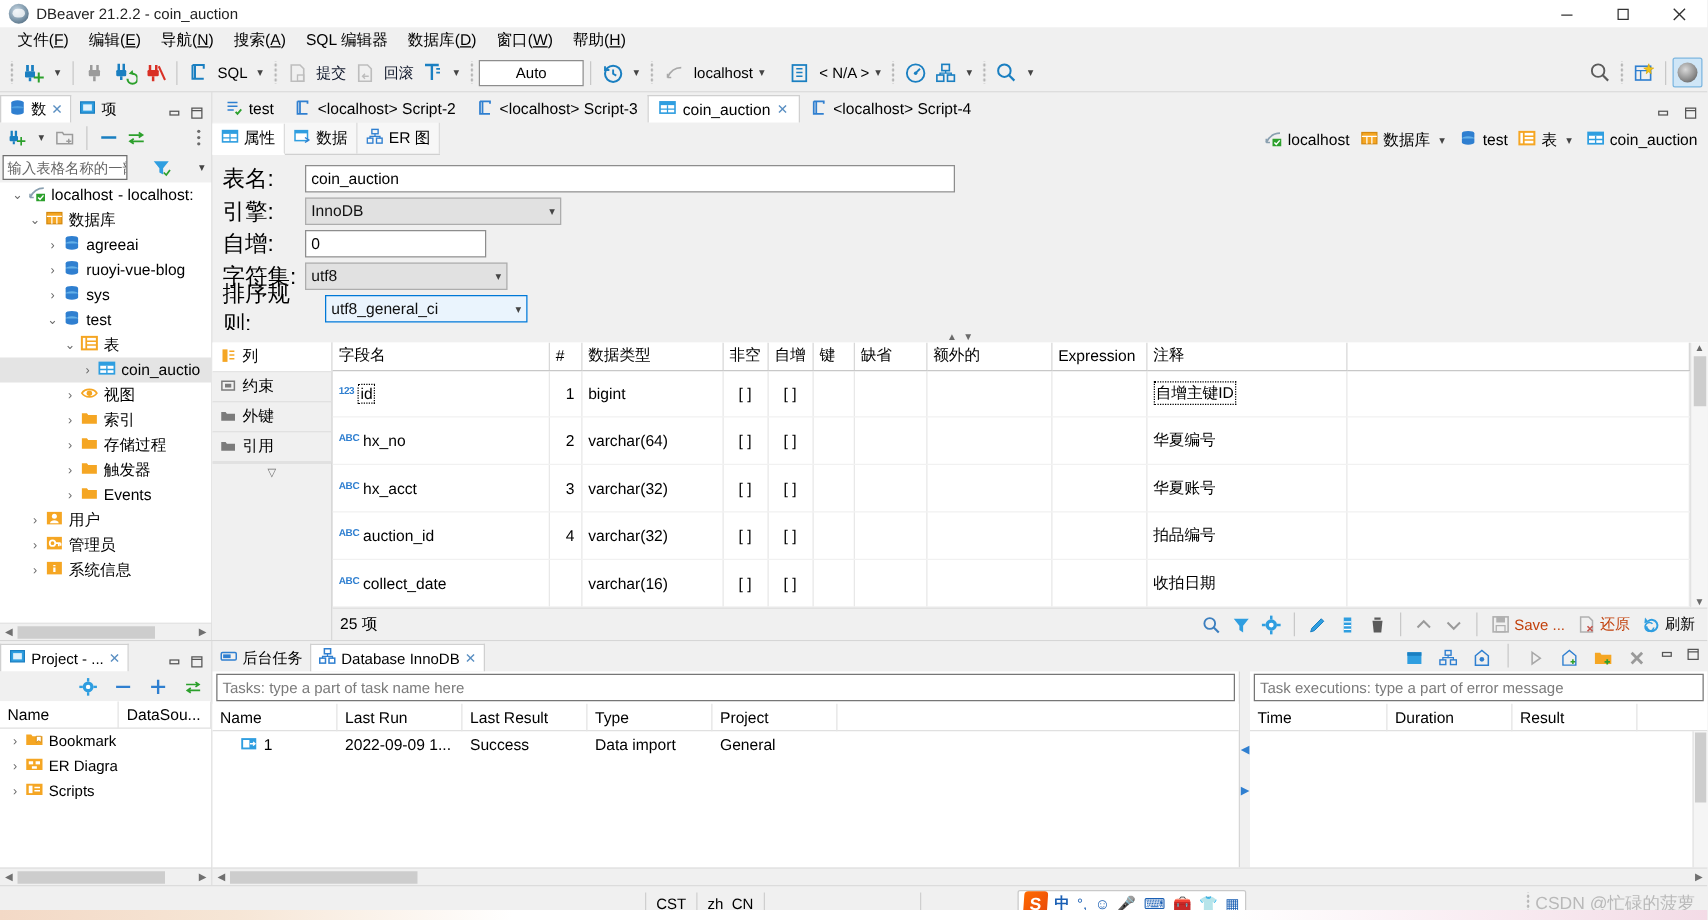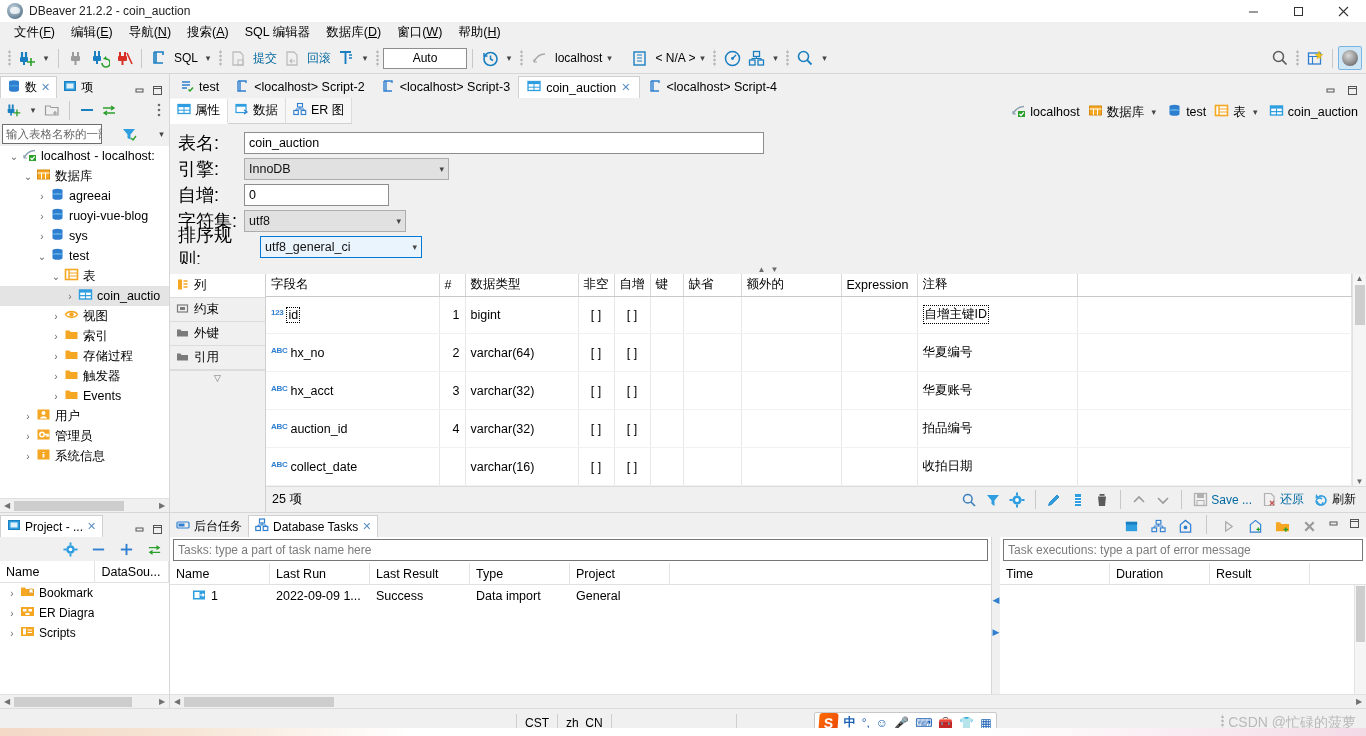--- a/index.html
+++ b/index.html
@@ -42,21 +42,21 @@
     height: 31px; background: #f0f0f0; display: flex; align-items: center;
     padding: 0 4px; flex: 0 0 31px; border-bottom: 1px solid #d6d6d6;
   }
   .gripper { width: 7px; height: 18px; margin: 0 2px;
     background-image: radial-gradient(#b6b6b6 1px, transparent 1.2px);
     background-size: 3px 4px; background-position: 2px 1px; background-repeat: repeat-y; }
   .sep { width: 1px; height: 19px; background: #c8c8c8; margin: 0 5px; }
   .tbi { width: 24px; height: 24px; display: flex; align-items: center; justify-content: center; }
   .caret { width: 14px; height: 24px; display: flex; align-items: center; justify-content: center; color: #444; font-size: 9px; }
   .tb-label { font-size: 12px; padding: 0 3px; }
-  .tb-label.dim { color: #0369a1; }
+  .tb-label.dim { color: #0f172a; }
   .auto-box { border: 1px solid #8d8d8d; background:#fff; height: 21px; min-width: 84px; display:flex; align-items:center; justify-content:center; font-size: 12px; }
   .combo-text { font-size: 12px; padding-left:4px; }
 
   
   .main { flex: 1 1 auto; display: flex; min-height: 0; }
   .left-col { width: 170px; flex: 0 0 170px; display: flex; flex-direction: column; border-right:1px solid #d6d6d6; }
   .right-col { flex: 1 1 auto; display: flex; flex-direction: column; min-width: 0; }
 
   
   .viewtabs { height: 24px; display: flex; align-items: flex-end; background: #f0f0f0; position: relative; }
@@ -125,21 +125,21 @@
   .c-center { text-align:center; }
   .celltype { font-size:8px; font-weight:bold; color:#2f7fd0; margin-right:3px; vertical-align: top; letter-spacing:-0.3px;}
   .cellsel { outline: 1px dotted #000; outline-offset:-1px;}
   .grid-vscroll { width:14px; flex:0 0 14px; background:#f5f5f5; border-left:1px solid #e2e2e2; display:flex; flex-direction:column; align-items:center; justify-content:space-between; color:#6a6a6a; font-size:8px;}
   .grid-vscroll .thumb { width:10px; height:40px; background:#cdcdcd; margin-top:2px;}
 
   .grid-status { height: 26px; background:#f0f0f0; display:flex; align-items:center; padding: 0 6px; border-top:1px solid #dcdcdc; font-size:12.5px;}
   .gstools { margin-left:auto; display:flex; align-items:center; gap:2px;}
   .gtool { width:22px; height:22px; display:flex; align-items:center; justify-content:center;}
   .gtool-text { display:flex; align-items:center; gap:3px; padding:0 4px; height:22px; font-size:12px;}
-  .gtool-text.dim { color:#0369a1;}
+  .gtool-text.dim { color:#c2410c;}
 
   
   .bottom { height: 196px; flex: 0 0 196px; display:flex; border-top:1px solid #d6d6d6; }
   .proj-panel { width: 170px; flex:0 0 170px; display:flex; flex-direction:column; border-right:1px solid #d6d6d6; }
   .tasks-panel { flex:1 1 auto; display:flex; flex-direction:column; min-width:0;}
   .th-row { height:22px; display:flex; align-items:center; background:#fff; border-bottom:1px solid #e0e0e0; font-size:12.5px;}
   .th-cell { padding: 0 6px; border-right:1px solid #e4e4e4; height:22px; display:flex; align-items:center;}
   .tb-row { height:22px; display:flex; align-items:center; font-size:12.5px;}
   .tb-cell { padding: 0 6px; height:22px; display:flex; align-items:center; gap:5px;}
   .tasks-split { display:flex; flex:1 1 auto; min-height:0;}
@@ -1171,21 +1171,21 @@
         </div>
         <div class="vtab active">
           <span class="ico">
             <svg width="14" height="14" viewBox="0 0 14 14">
                 <rect x="4.5" y="1" width="5" height="4" fill="none" stroke="#2f7fd0" stroke-width="1.2"></rect>
                 <rect x="0.8" y="8.5" width="4.6" height="4" fill="none" stroke="#2f7fd0" stroke-width="1.2"></rect>
                 <rect x="8.2" y="8.5" width="4.6" height="4" fill="none" stroke="#2f7fd0" stroke-width="1.2"></rect>
                 <path d="M7 5 L7 7 M3 8.5 L3 7 L11 7 L11 8.5" fill="none" stroke="#2f7fd0" stroke-width="1"></path>
               </svg>
           </span>
-          <span>Database Tasks</span>
+          <span>Database InnoDB</span>
           <span class="x">✕</span>
         </div>
         <div class="vt-btns" style="gap:5px">
           <div class="gtool">
             <svg width="15" height="15" viewBox="0 0 16 16">
                 <rect x="2" y="3" width="12" height="10" fill="#2f9ee0"></rect>
                 <rect x="2" y="3" width="12" height="3" fill="#1a7fc1"></rect>
               </svg>
           </div>
           <div class="gtool">

